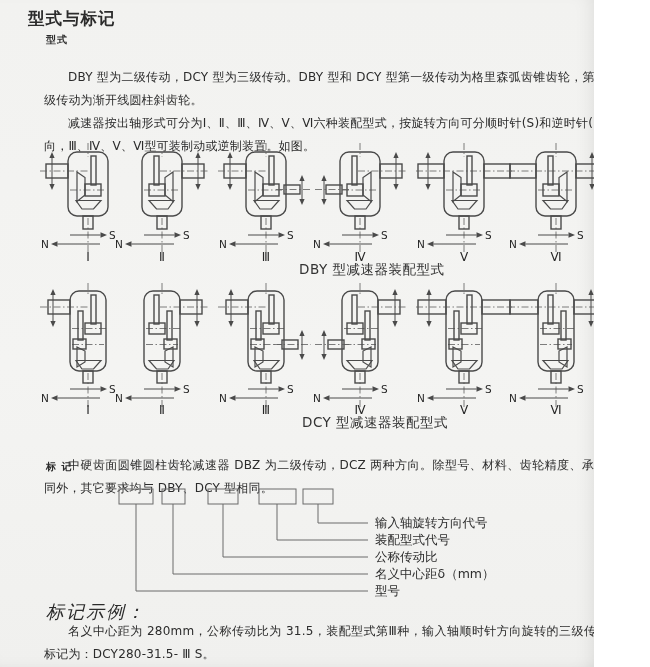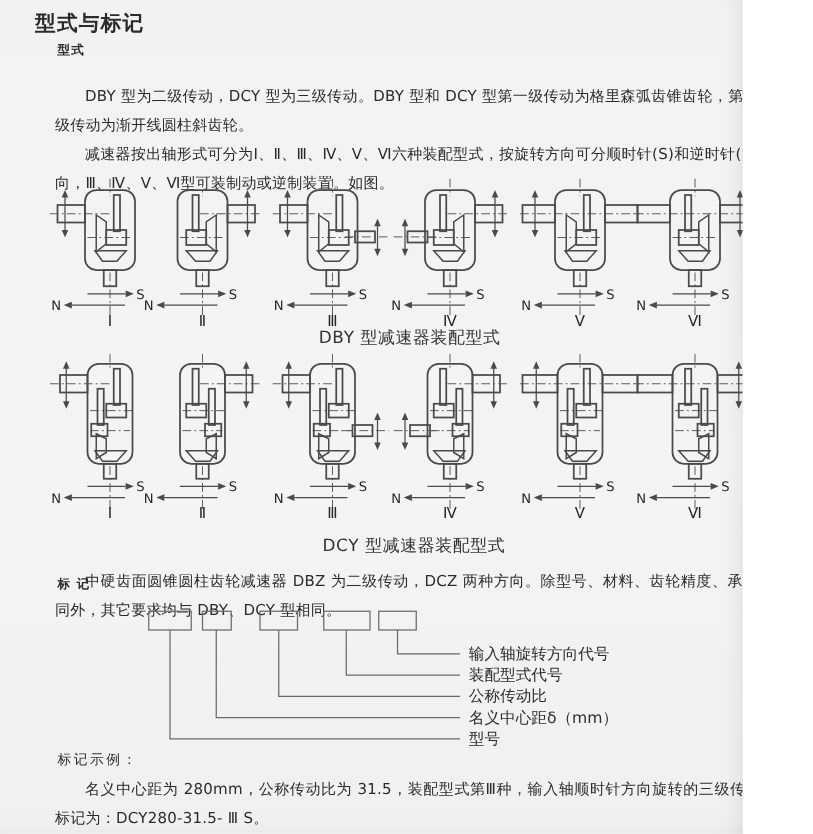--- a/index.html
+++ b/index.html
@@ -7,24 +7,24 @@
     position:relative; width:594px; height:667px; overflow:hidden;
     background:linear-gradient(180deg,#f2f2f0 0%,#f4f4f2 55%,#f0f0ee 100%);
     box-shadow:inset -14px 0 20px -14px rgba(0,0,0,.10), inset 0 -10px 16px -12px rgba(0,0,0,.06);
     font-family:"DejaVu Sans","Liberation Sans",sans-serif;
     color:#2b2b2b;
   }
   .abs{position:absolute;}
   .h1{font-size:16.5px;font-weight:bold;letter-spacing:1px;}
   .h2{font-size:10px;font-weight:bold;letter-spacing:1px;}
   .body{font-size:12px;line-height:23px;text-indent:2em;margin:16px;letter-spacing:.2px;text-align:justify;}
-  .caption{font-size:13.5px;color:#333;letter-spacing:.5px;}
+  .caption{font-size:13.5px;color:#333;letter-spacing:.5px;margin-left:44px;}
   .figrow{position:absolute;left:0;width:650px;}
   .unit{position:absolute;top:0;}
-  .example-heading{font-size:11px;letter-spacing:2px;}
+  .example-heading{font-size:18px;letter-spacing:2px;font-style:italic;}
   svg text{font-family:"DejaVu Sans","Liberation Sans",sans-serif;}
 </style>
 </head>
 <body>
 
 <div class="page">
 
   <div class="abs h1" style="left:28px;top:8px;">型式与标记</div>
 
   <div class="abs h2" style="left:46px;top:33px;">型式</div>
@@ -352,21 +352,21 @@
           <line x1="30" y1="106" x2="60.5" y2="106" stroke="#4a4a4a" stroke-width="1"></line>
           <polygon points="67,106 60.5,103.3 60.5,108.7" fill="#4a4a4a"></polygon>
           <text x="69" y="110" font-size="10.5" fill="#262626" text-anchor="start">S</text>
           <line x1="17.5" y1="115" x2="60" y2="115" stroke="#4a4a4a" stroke-width="1"></line>
           <polygon points="11,115 17.5,112.3 17.5,117.7" fill="#4a4a4a"></polygon>
           <text x="1" y="119" font-size="10.5" fill="#262626" text-anchor="start">N</text>
           <text x="48" y="131" font-size="12" fill="#262626" text-anchor="middle" font-family="DejaVu Serif,serif">Ⅵ</text>
         </svg></div>
     </div>
 
-  <div class="abs caption" style="left:258px;top:428px;">DCY 型减速器装配型式</div>
+  <div class="abs caption" style="left:258px;top:414px;">DCY 型减速器装配型式</div>
 
   <p class="abs body" style="left:28px;top:438px;width:600px;">中硬齿面圆锥圆柱齿轮减速器 DBZ 为二级传动，DCZ 两种方向。除型号、材料、齿轮精度、承载能力不同外，其它要求均与 DBY、DCY 型相同。</p>
 
   <div class="abs h2" style="left:46px;top:460px;">标 记</div>
 
   <svg class="abs" style="left:116px;top:487px;" width="420" height="116" viewBox="0 0 420 116">
     <g stroke="#6a6a6a" stroke-width="1" fill="none">
       <rect x="3" y="2" width="34" height="15"></rect>
       <rect x="46" y="2" width="23" height="15"></rect>
       <rect x="92" y="2" width="30" height="15"></rect>

